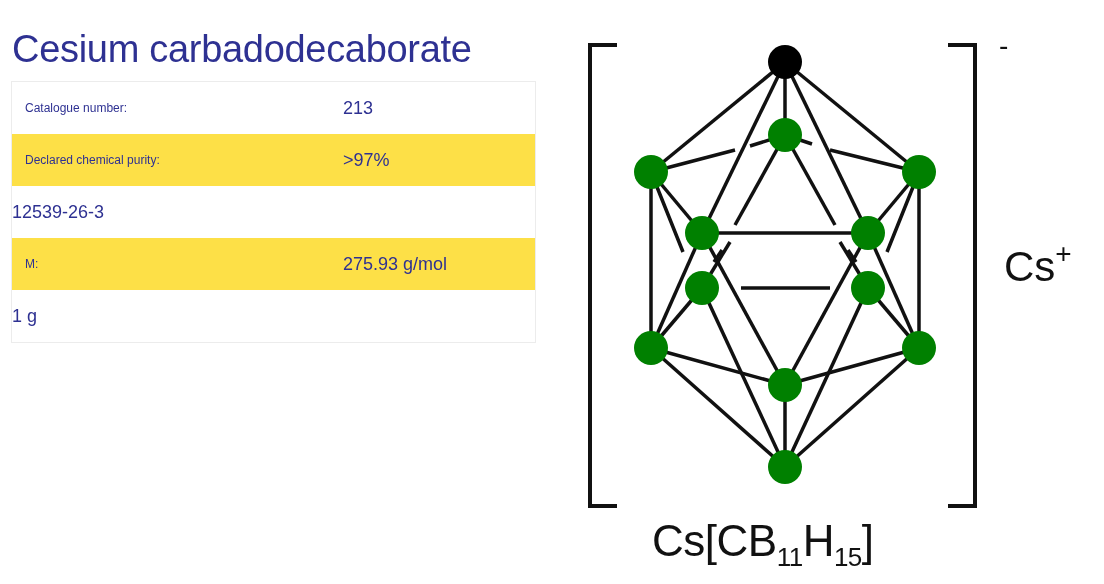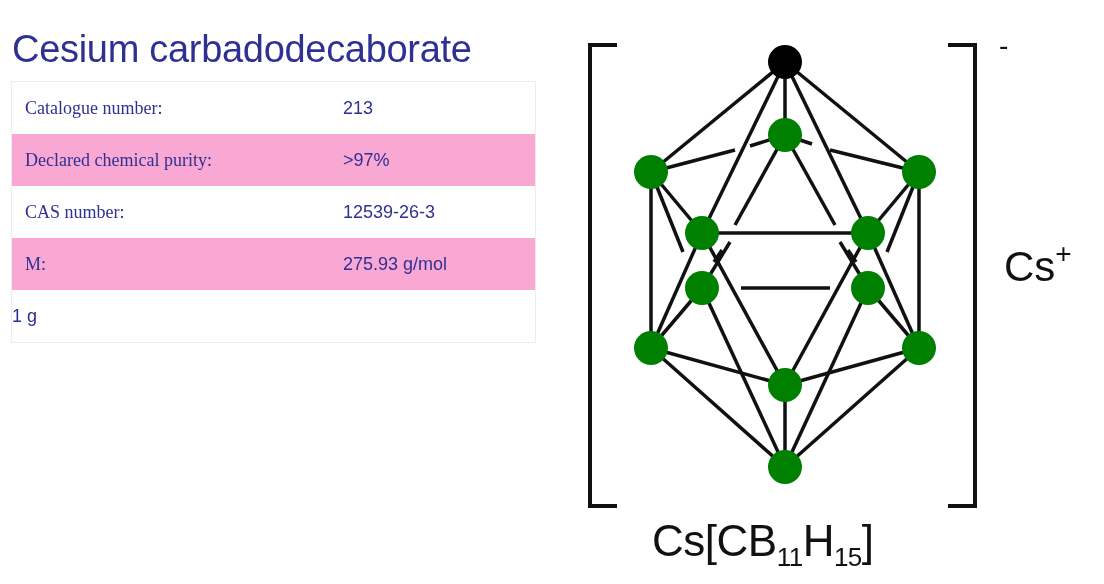--- a/index.html
+++ b/index.html
@@ -9,23 +9,23 @@
       position: absolute; left: 12px; top: 28px;
       font-size: 38px; color: #2e3192; font-weight: normal; letter-spacing: -0.3px;
       white-space: nowrap;
     }
     .spec-table {
       position: absolute; left: 11px; top: 81px; width: 525px;
       border: 1px solid #ececec; border-collapse: collapse;
     }
     .spec-row { height: 52px; display: flex; align-items: center; }
     .spec-row.odd { background: #ffffff; }
-    .spec-row.even { background: #f9a8d4; align-items: center; }
+    .spec-row.even { background: #fde047; align-items: center; }
     .spec-label {
-      width: 331px; padding-left: 13px; font-size: 18px; color: #2e3192; font-family: Liberation Serif, serif;
+      width: 331px; padding-left: 13px; font-size: 12px; color: #2e3192;
     }
     .spec-value { font-size: 18px; color: #2e3192; }
     .structure {
       position: absolute; left: 560px; top: 0; width: 544px; height: 584px;
     }
     .formula {
       position: absolute; left: 652px; top: 516px;
       font-size: 44px; color: #111; white-space: nowrap; letter-spacing: -0.5px;
     }
     .formula sub { font-size: 26px; vertical-align: -10px; }
@@ -47,21 +47,20 @@
 <div class="spec-table">
   <div class="spec-row odd">
     <span class="spec-label">Catalogue number:</span>
     <span class="spec-value">213</span>
   </div>
   <div class="spec-row even">
     <span class="spec-label">Declared chemical purity:</span>
     <span class="spec-value">&gt;97%</span>
   </div>
   <div class="spec-row odd">
-    <span class="spec-label">CAS number:</span>
     <span class="spec-value">12539-26-3</span>
   </div>
   <div class="spec-row even">
     <span class="spec-label">M:</span>
     <span class="spec-value">275.93 g/mol</span>
   </div>
   <div class="spec-row odd">
     <span class="spec-value">1 g</span>
   </div>
 </div>

